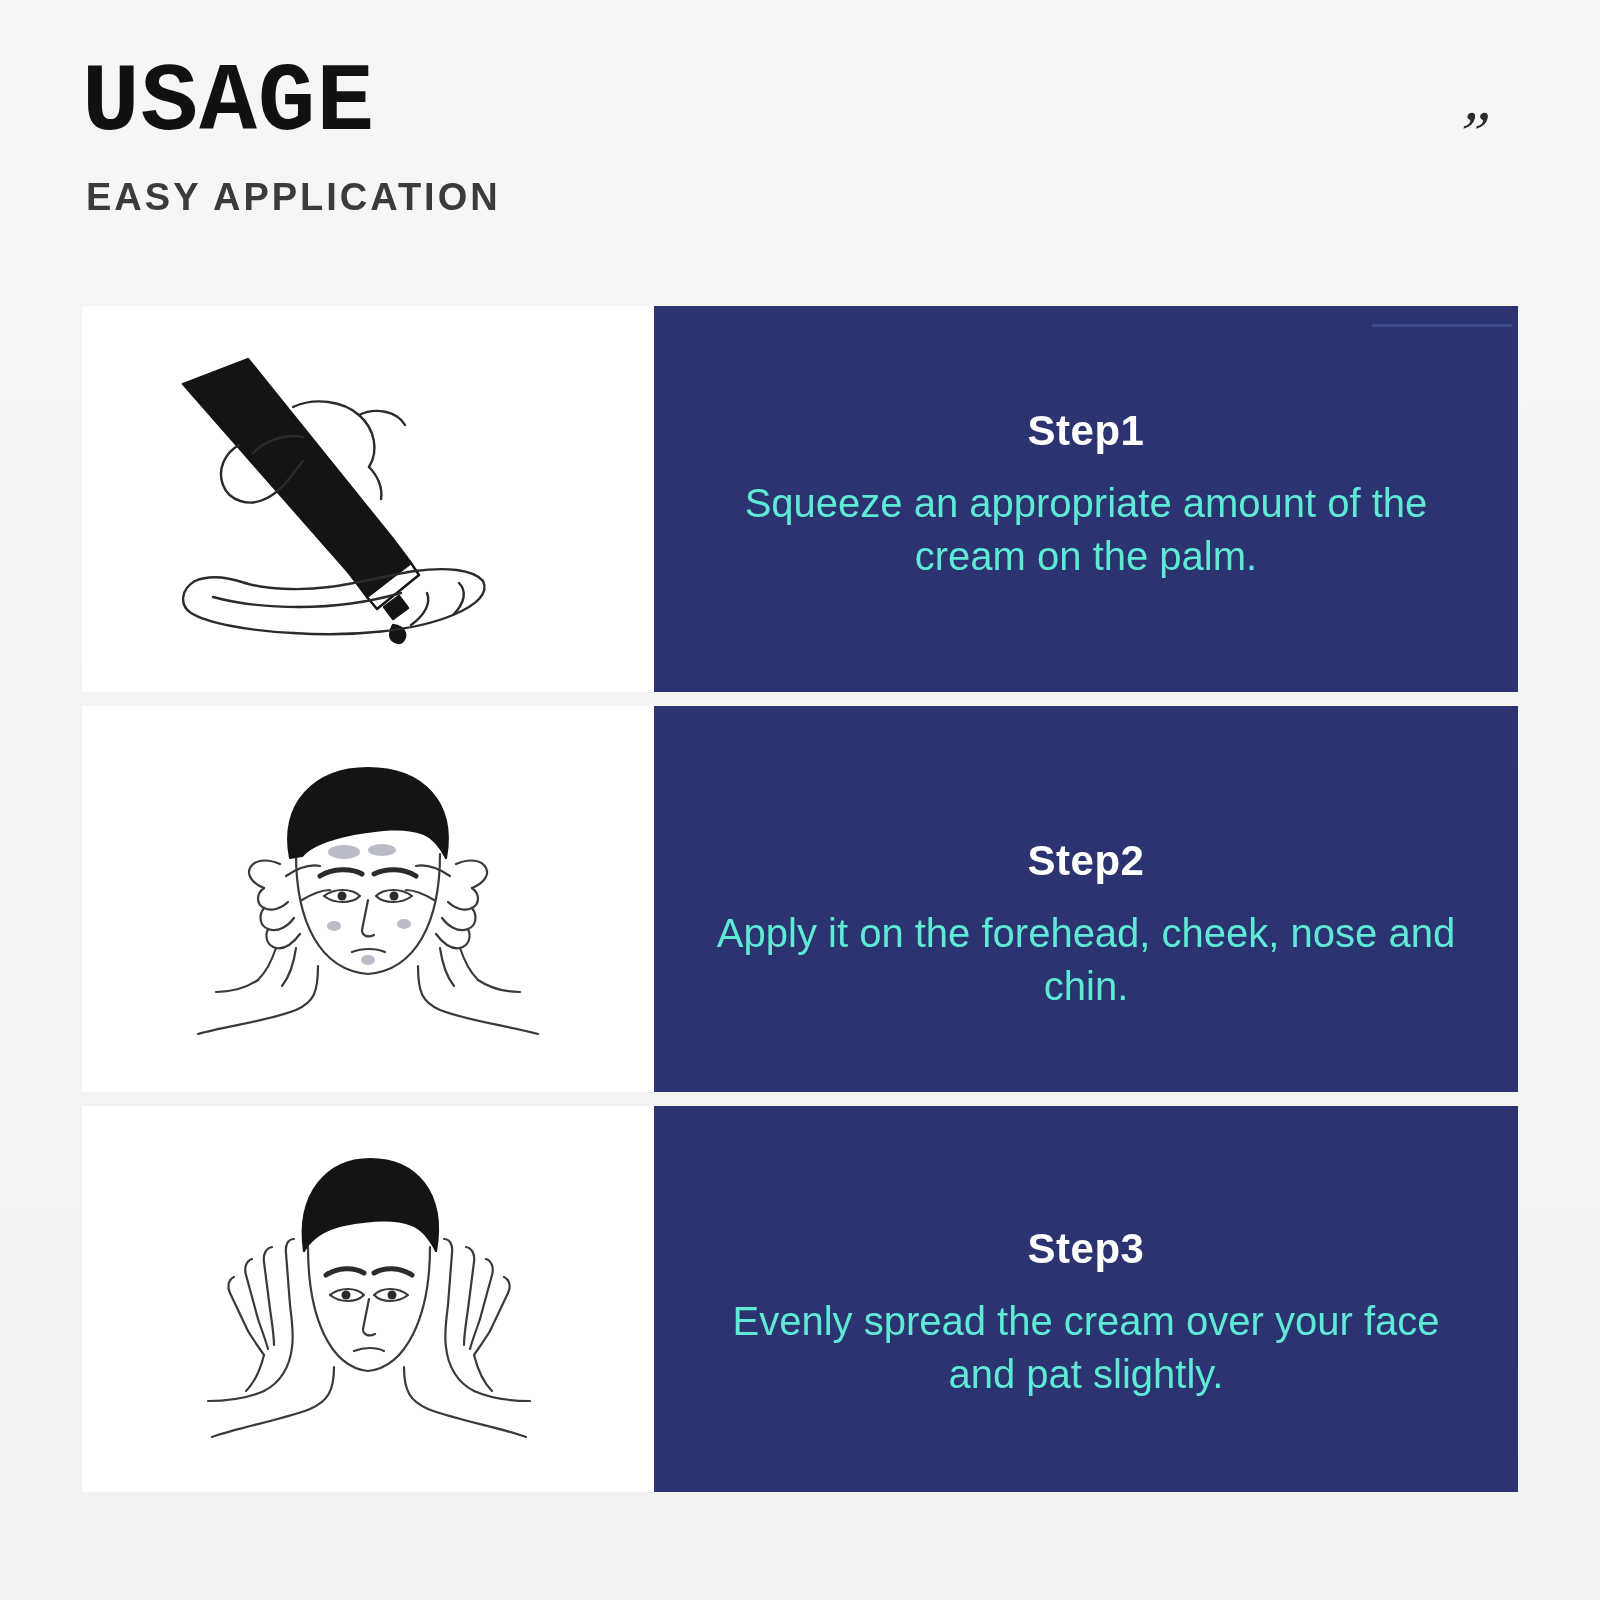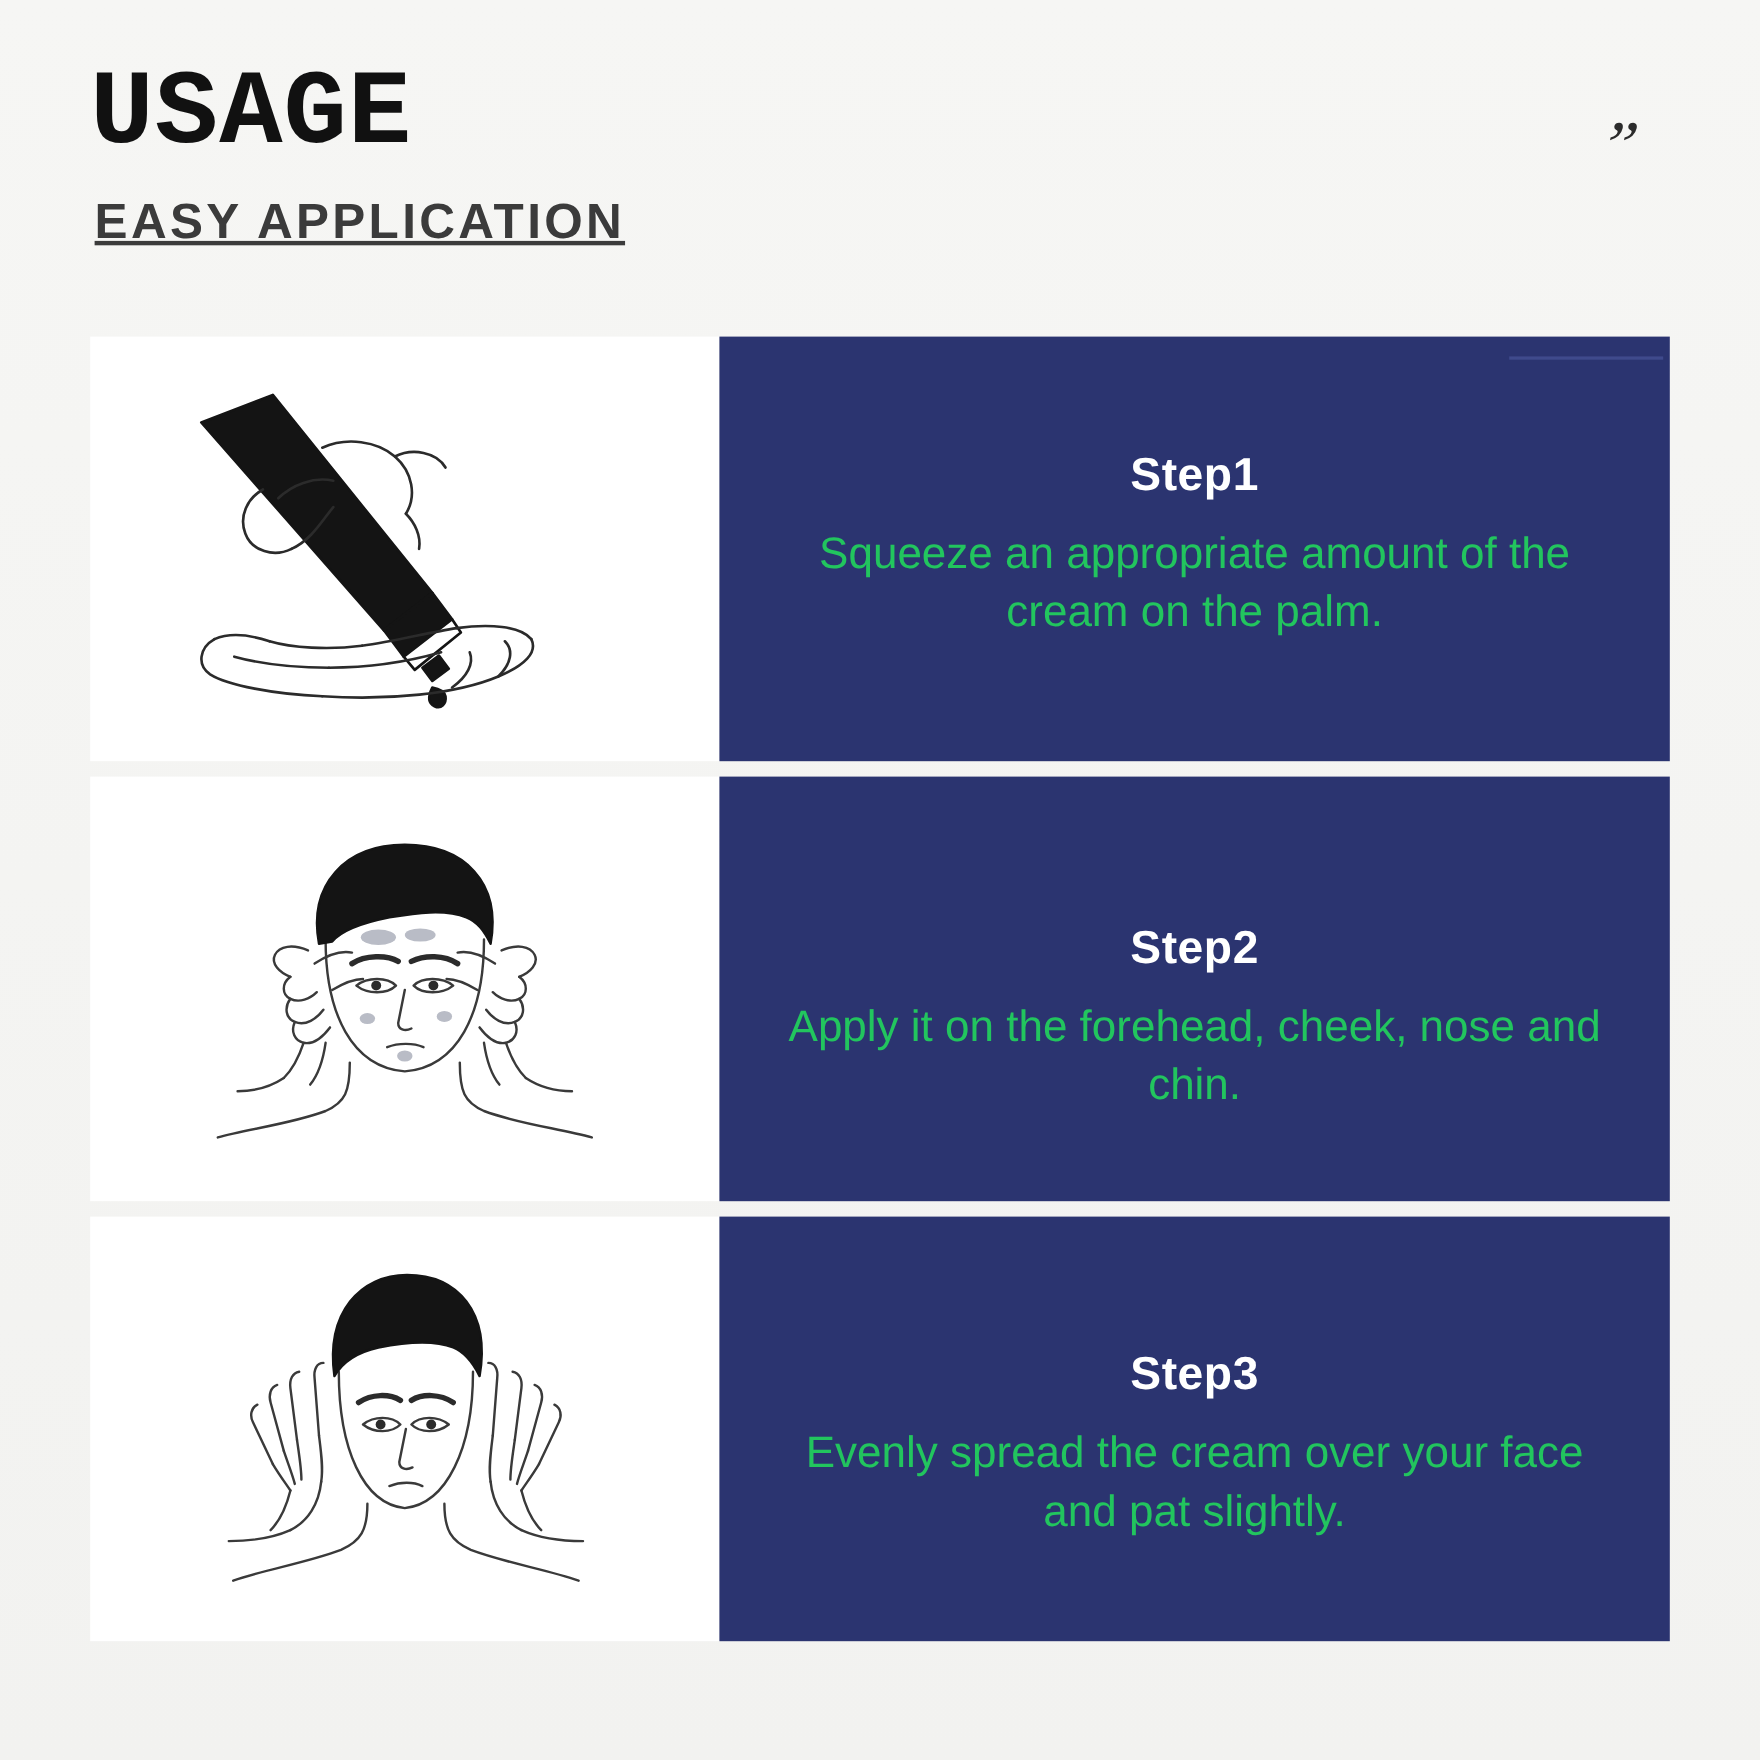--- a/index.html
+++ b/index.html
@@ -31,28 +31,27 @@
   .title {
     font-size: 96px;
     line-height: 1.0;
     font-weight: 800;
     letter-spacing: 1px;
     color: #111111;
     margin: 0;
     font-family: Liberation Mono, monospace;
   }
   .subtitle {
-    font-size: 45px;
+    font-size: 38px;
     line-height: 1.0;
     font-weight: 700;
     letter-spacing: 3px;
     color: #3b3b3b;
     margin: 26px 0 0 4px;
     font-family: "Liberation Sans", sans-serif;
-    text-decoration: underline;
   }
   .quote-mark {
     position: absolute;
     right: 18px;
     top: 46px;
     font-size: 62px;
     line-height: 1;
     color: #2b2b2b;
     font-weight: 400;
     transform: skewX(-12deg);
@@ -108,21 +107,21 @@
   .step-label {
     color: #ffffff;
     font-size: 42px;
     font-weight: 700;
     letter-spacing: 0.5px;
     margin: 0 0 22px 0;
     text-align: center;
     font-family: Liberation Sans, sans-serif;
   }
   .step-desc {
-    color: #22c55e;
+    color: #5eead4;
     font-size: 40px;
     line-height: 1.32;
     font-weight: 400;
     text-align: center;
     margin: 0;
     max-width: 800px;
     font-family: "Liberation Sans", sans-serif;
   }
 
   

